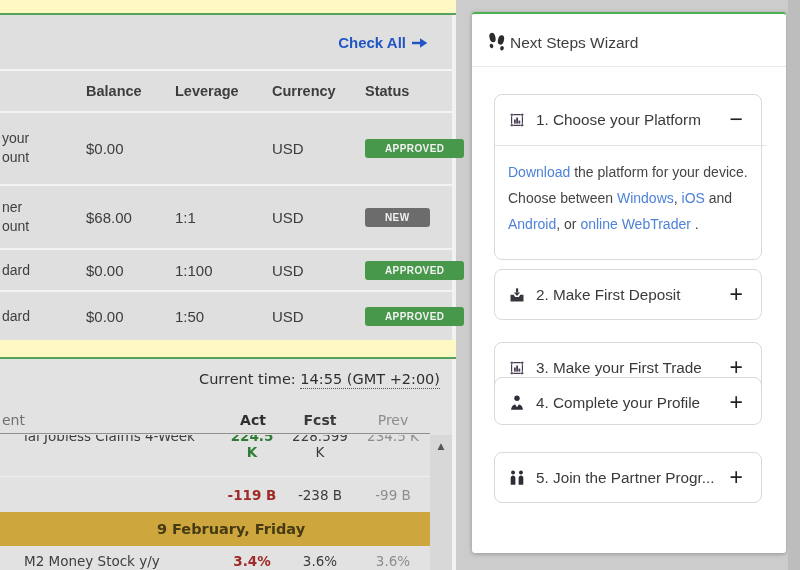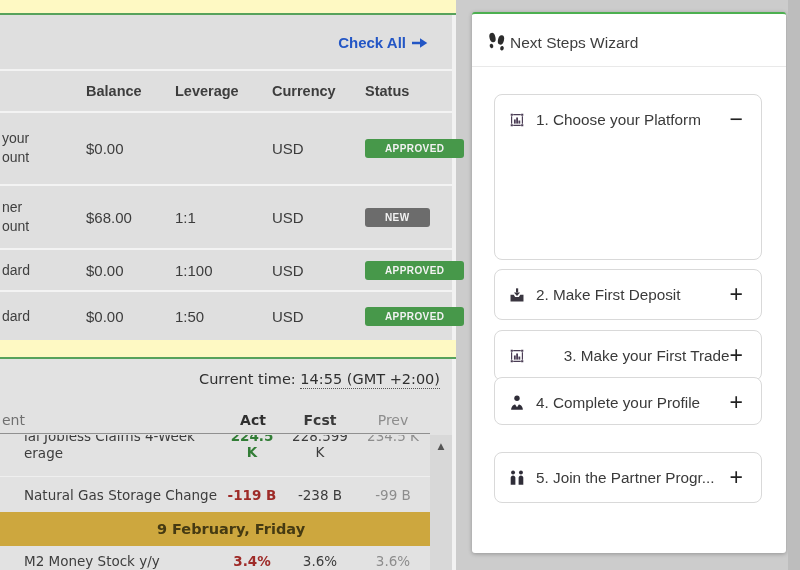--- a/index.html
+++ b/index.html
@@ -153,30 +153,28 @@
     <div class="cal-h act cal">Act</div>
     <div class="cal-h fcst cal">Fcst</div>
     <div class="cal-h prev cal">Prev</div>
     <div class="cal-underline"></div>
 
     <div class="cal-scroll cal">
 
       <div class="cal-row" style="top:-7px;height:48px;">
         <div class="cal-ev">
           <div>ial Jobless Claims 4-Week</div>
-          <div>erage</div>
         </div>
         <div class="cal-cell c-act green"><span class="wrap48">224.5 K</span></div>
         <div class="cal-cell c-fcst"><span class="wrap60">228.599 K</span></div>
         <div class="cal-cell c-prev">234.5 K</div>
       </div>
       <div class="cal-sep" style="top:41px;"></div>
 
       <div class="cal-row" style="top:42px;height:35px;">
-        <div class="cellv cal-ev">Natural Gas Storage Change</div>
         <div class="cellv cal-cell c-act red">-119 B</div>
         <div class="cellv cal-cell c-fcst">-238 B</div>
         <div class="cellv cal-cell c-prev">-99 B</div>
       </div>
 
       <div class="date-banner">9 February, Friday</div>
 
       <div class="cal-row" style="top:111px;height:30px;">
         <div class="cellv cal-ev">M2 Money Stock y/y</div>
         <div class="cellv cal-cell c-act red">3.4%</div>
@@ -206,37 +204,40 @@
             <path d="M3 3h2.4v2.4H3zM14.6 3H17v2.4h-2.4zM3 14.6h2.4V17H3zM14.6 14.6H17V17h-2.4z"></path>
             <path d="M4 5.8v8.4M16 5.8v8.4M5.8 4h8.4M5.8 16h8.4" stroke="#4a3c54" stroke-width="1.3" fill="none"></path>
             <rect x="6.6" y="9.4" width="2" height="4.6"></rect>
               <rect x="9.1" y="7.2" width="2" height="6.8"></rect>
               <rect x="11.6" y="10.6" width="2" height="3.4"></rect>
           </svg>
         </span>
         <span class="slabel">1. Choose your Platform</span>
         <span class="stoggle">−</span>
       </div>
+      <div class="step-content">
+        <span class="lnk">Download</span><span> the platform for your device. Choose between </span><span class="lnk">Windows</span><span>, </span><span class="lnk">iOS</span><span> and </span><span class="lnk">Android</span><span>, or </span><span class="lnk">online WebTrader</span><span> .</span>
+      </div>
     </div>
 
     <div class="step-box" style="top:255px;height:51px;">
       <div class="step-row">
         <span class="sicon">
           <svg width="18" height="18" viewBox="0 0 20 20" fill="#3a3640">
             <rect x="8.9" y="2.6" width="2.4" height="4.6"></rect>
             <path d="M6.6 7.2h6.8l-3.4 4z"></path>
             <path d="M2.8 9.6v7.6h14.4V9.6h-3.6l-1.5 2.6H7.9L6.4 9.6z"></path>
           </svg>
         </span>
         <span class="slabel">2. Make First Deposit</span>
         <span class="stoggle">+</span>
       </div>
     </div>
 
-    <div class="step-box" style="top:316px;height:51px;text-align:right;">
+    <div class="step-box" style="top:328px;height:51px;">
       <div class="step-row">
         <span class="sicon">
           <svg width="18" height="18" viewBox="0 0 20 20" fill="#4a3c54">
             <path d="M3 3h2.4v2.4H3zM14.6 3H17v2.4h-2.4zM3 14.6h2.4V17H3zM14.6 14.6H17V17h-2.4z"></path>
             <path d="M4 5.8v8.4M16 5.8v8.4M5.8 4h8.4M5.8 16h8.4" stroke="#4a3c54" stroke-width="1.3" fill="none"></path>
             <rect x="6.6" y="9.4" width="2" height="4.6"></rect>
               <rect x="9.1" y="7.2" width="2" height="6.8"></rect>
               <rect x="11.6" y="10.6" width="2" height="3.4"></rect>
           </svg>
         </span>

